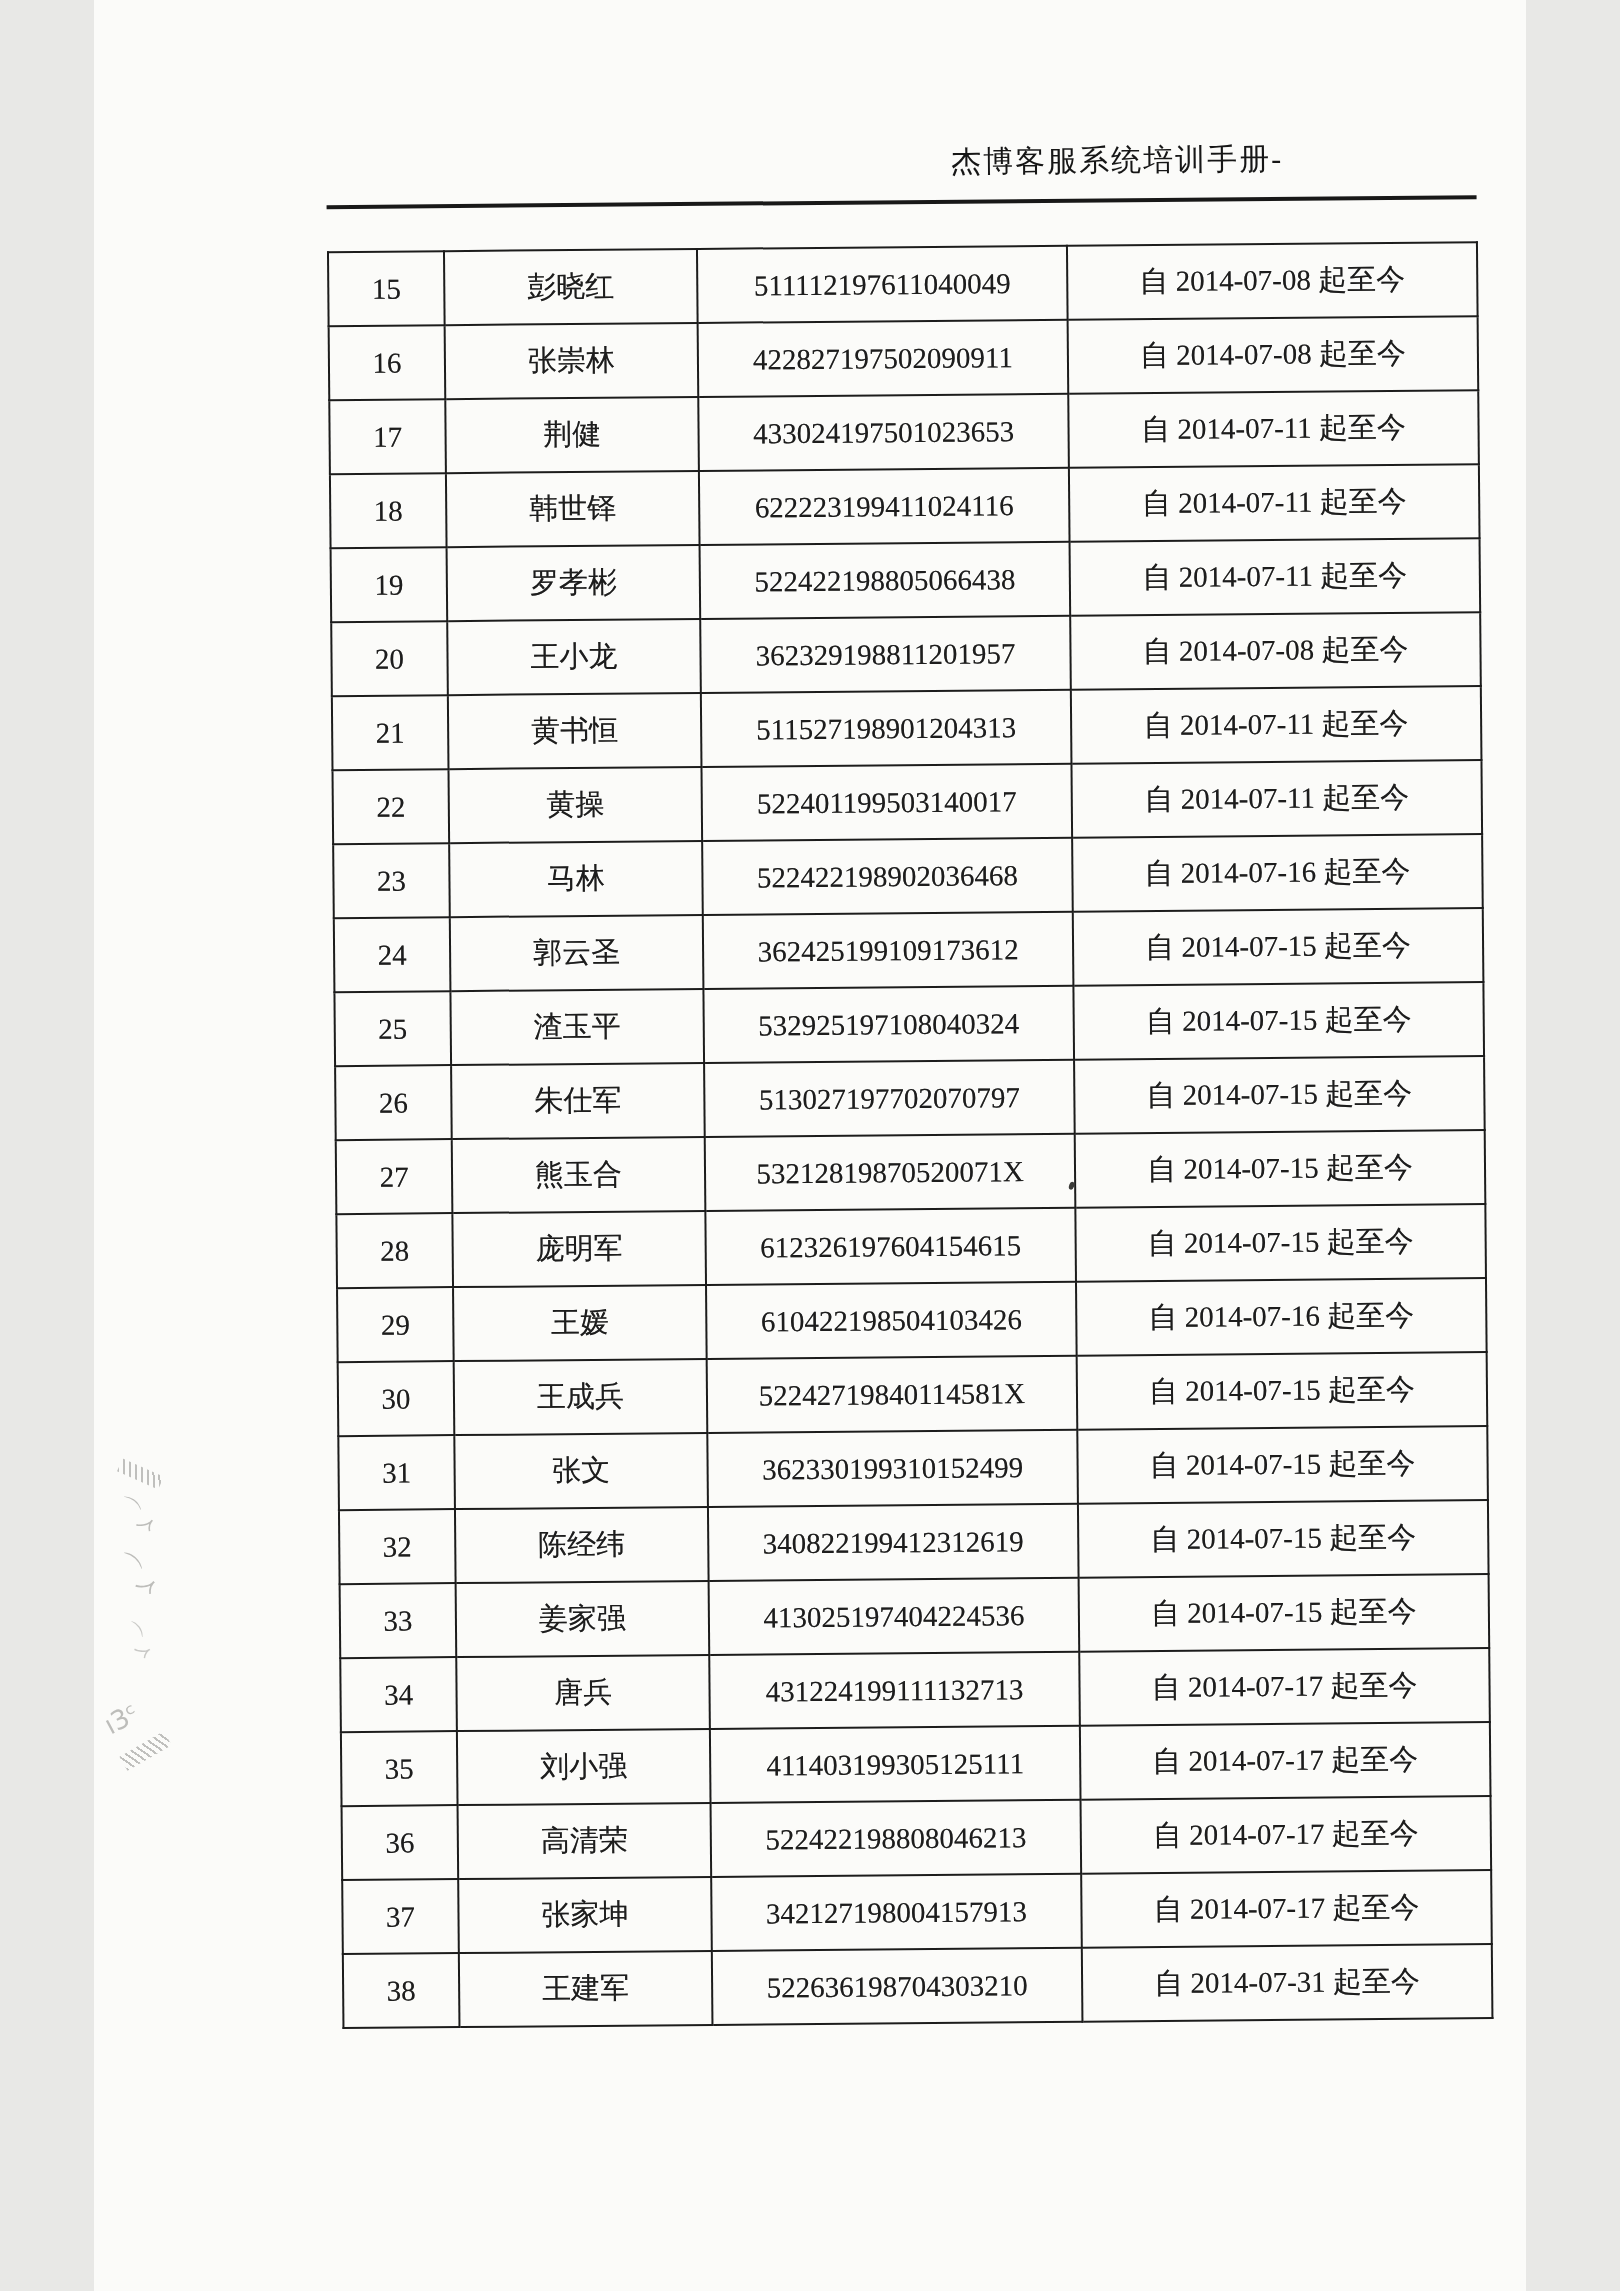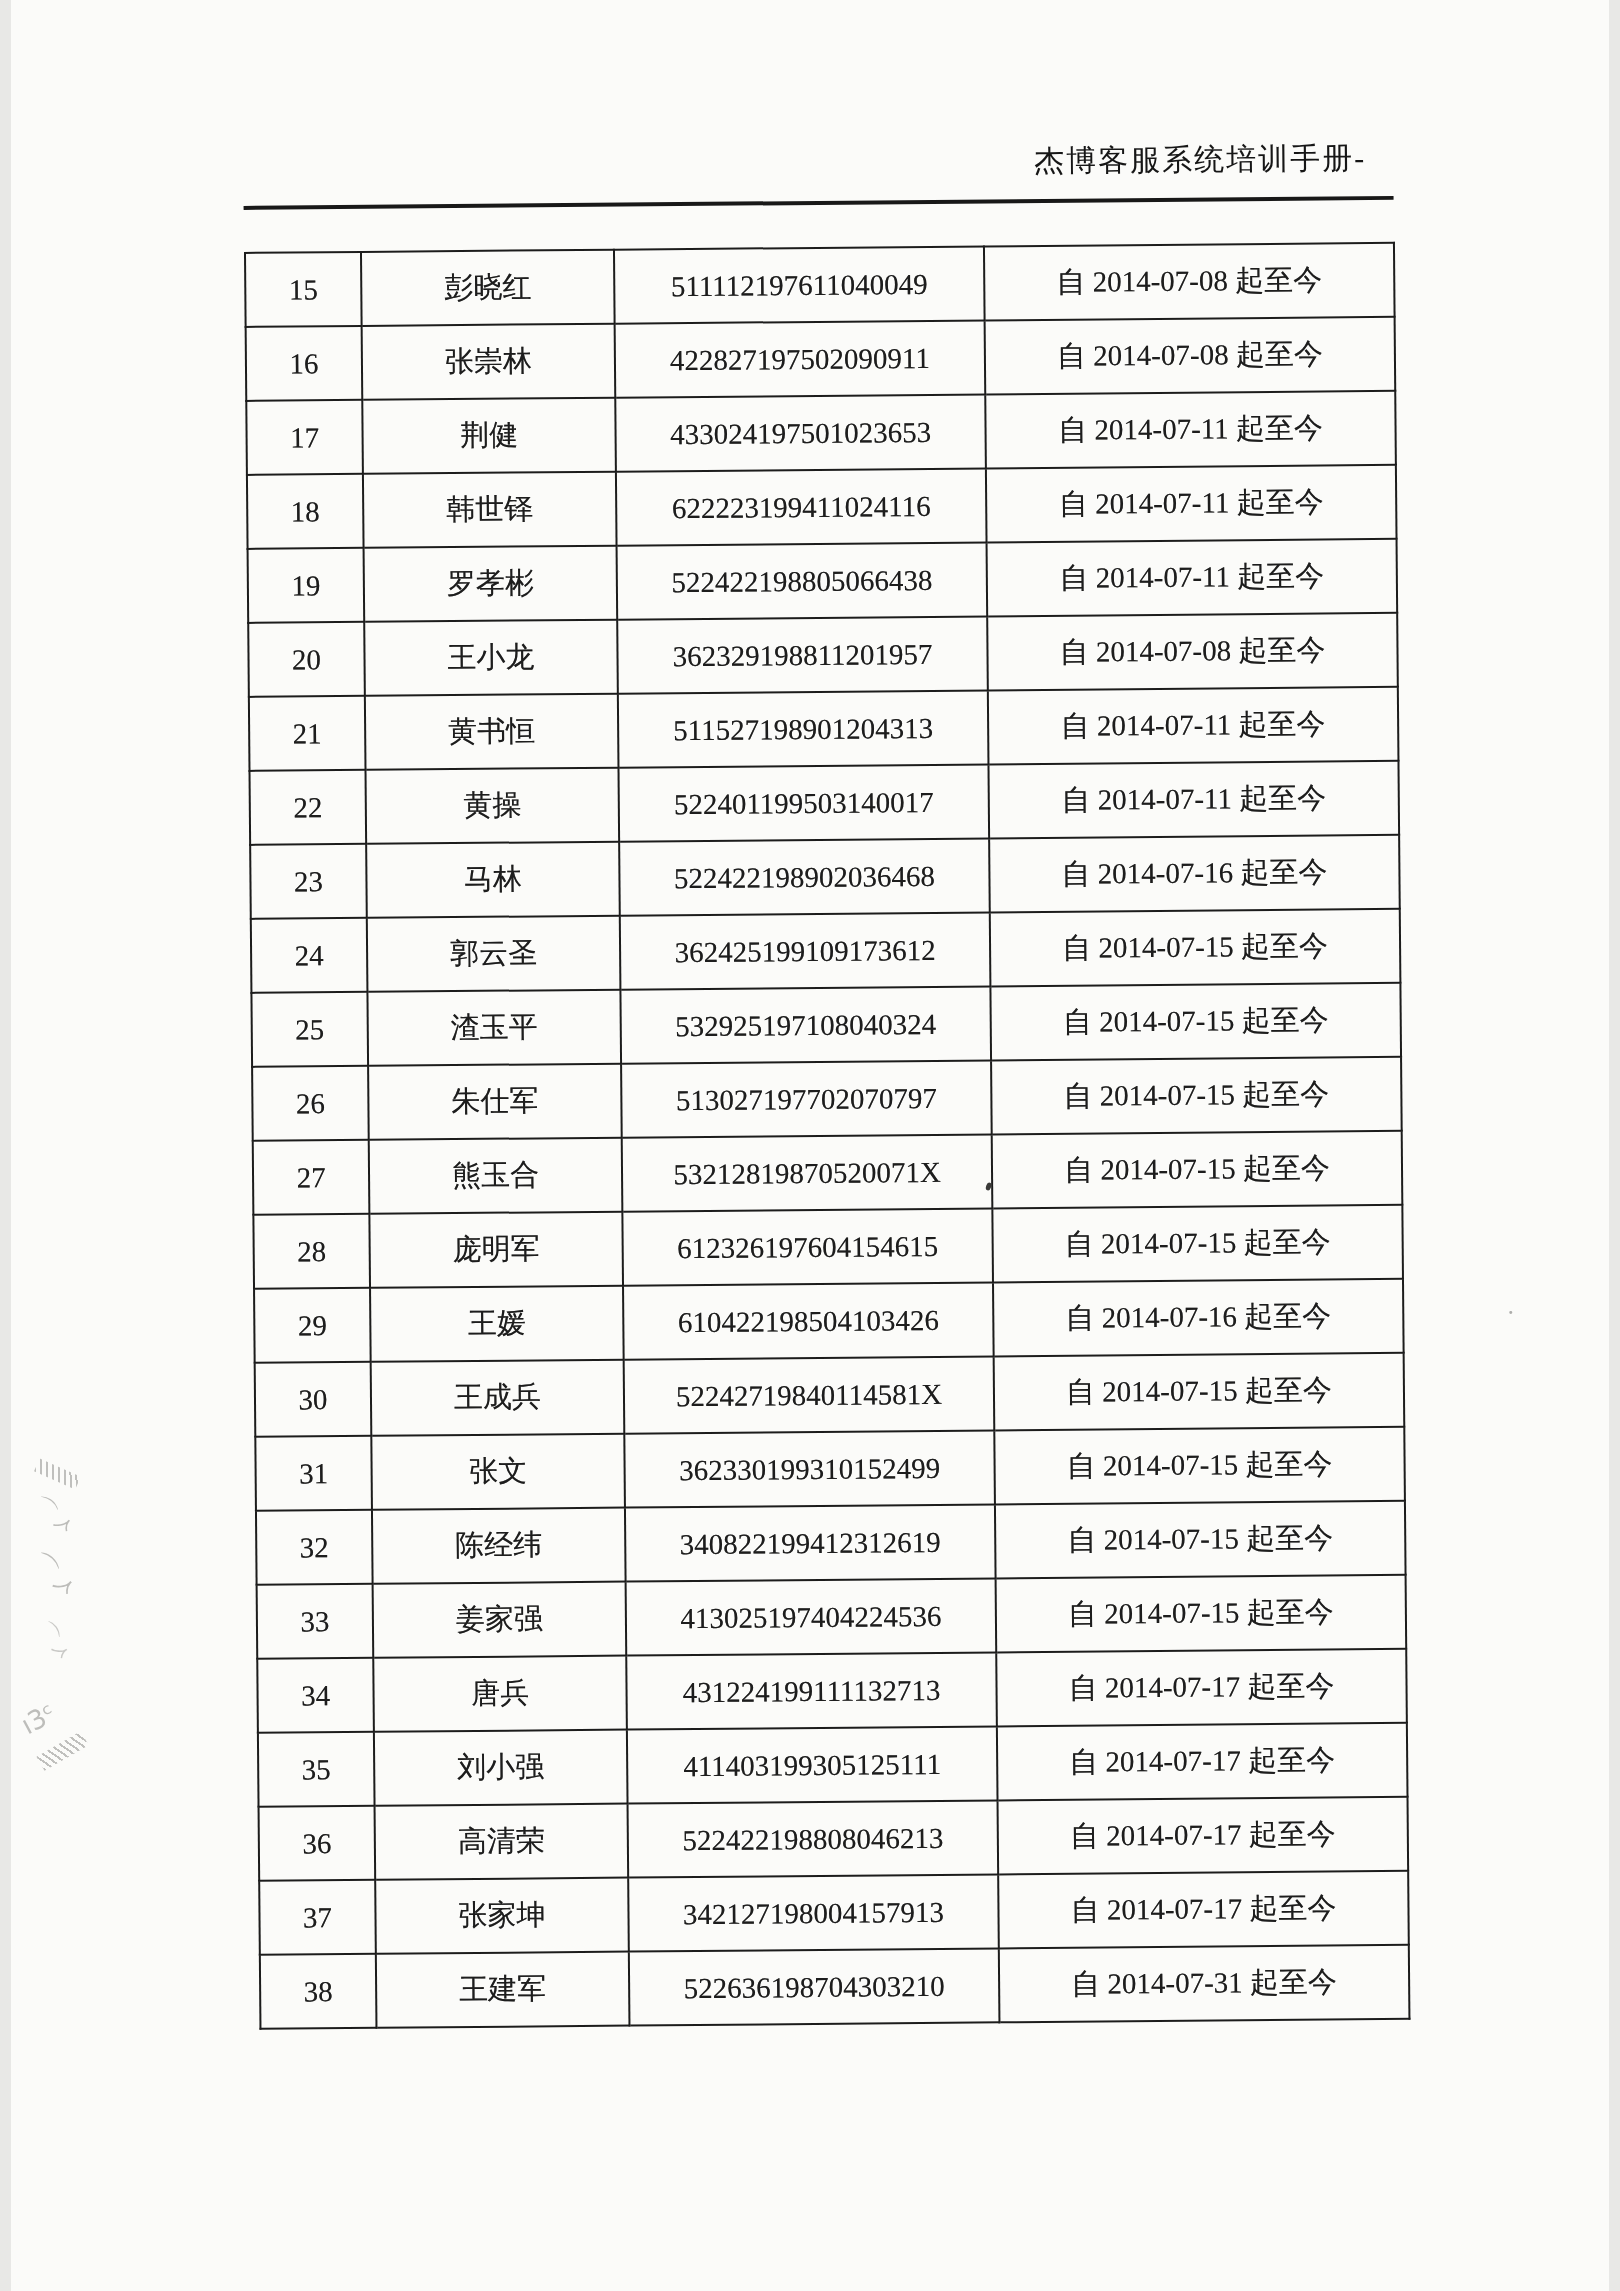--- a/index.html
+++ b/index.html
@@ -1,18 +1,18 @@
 <!DOCTYPE html>
 <html><head>
 <meta charset="utf-8">
 <style>
   html,body { margin:0; padding:0; background:#e8e8e6; }
   .page {
     position:relative;
-    width:1598px; height:2292px;
+    width:1432px; height:2292px;
     margin:0 auto;
     background:#fbfbf9;
     overflow:hidden;
     font-family:"Liberation Serif","DejaVu Serif",serif;
     color:#1a1a1a;
   }
   
   .content { position:absolute; inset:0; transform:rotate(-0.5deg); transform-origin:50% 46%; }
 
   .header-title {

